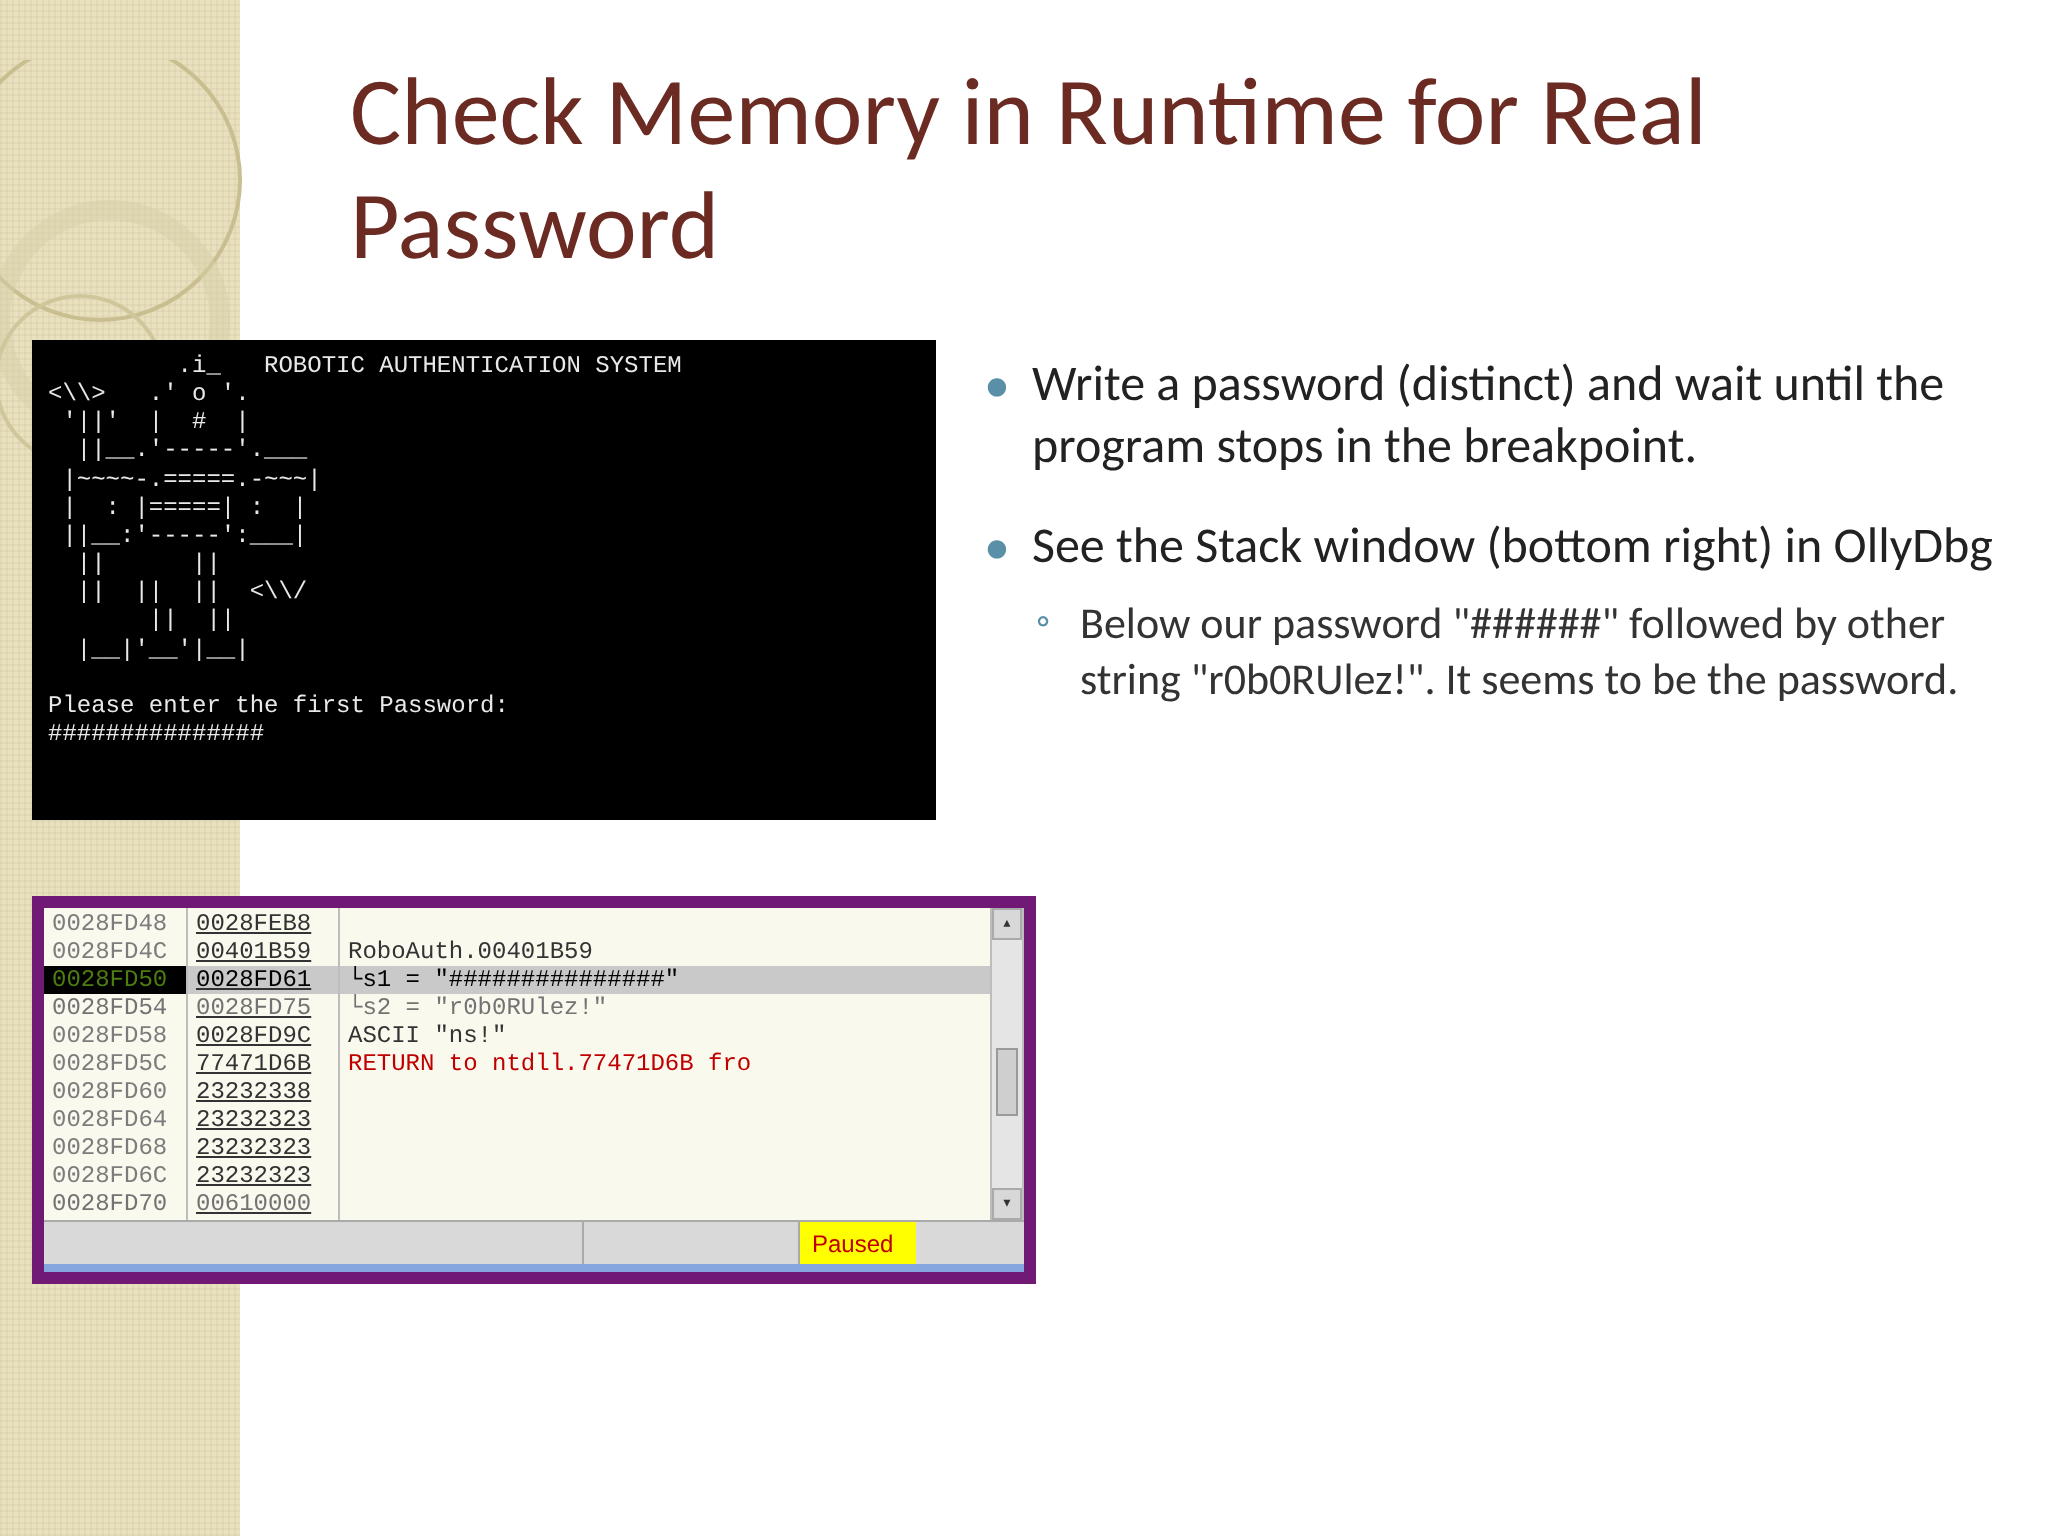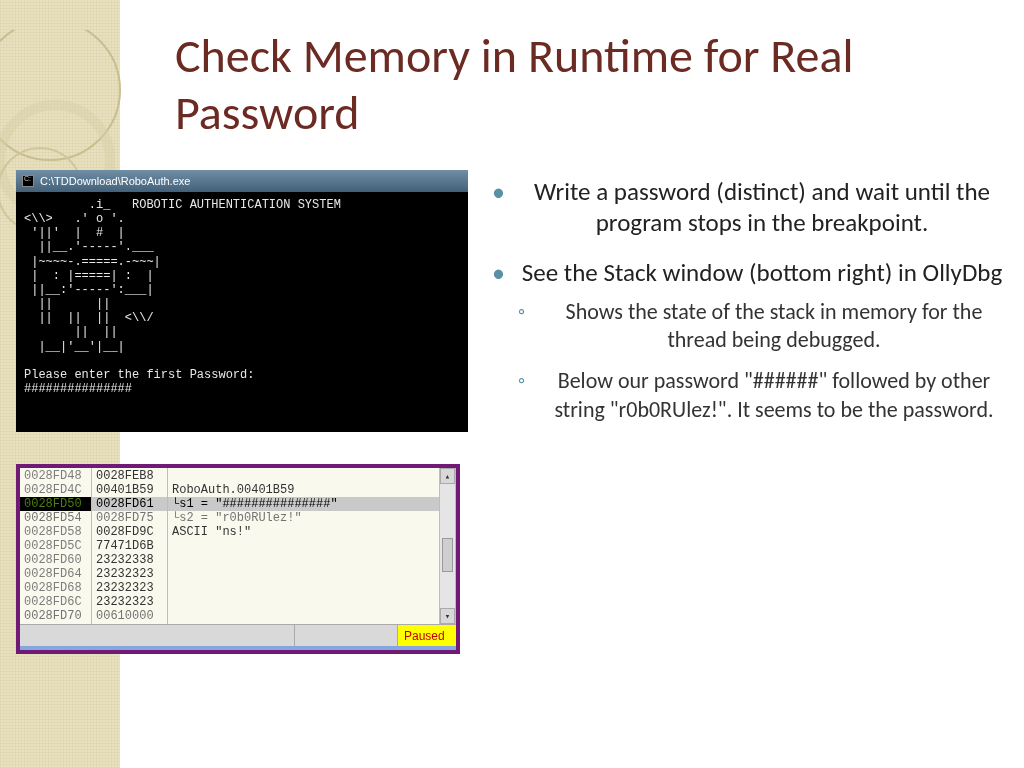--- a/index.html
+++ b/index.html
@@ -72,58 +72,57 @@
     font-family: "Courier New", monospace;
     font-size: 12px;
     line-height: 1.18;
     padding: 6px 8px 10px 8px;
     white-space: pre;
     min-height: 240px;
   }
   .stack-wrap {
     position: absolute;
     left: 16px;
-    top: 464px;
-    width: 444px;
+    top: 448px;
+    width: 502px;
     background: #f3f3ed;
-    border: 4px solid #701a75;
+    border: 6px solid #701a75;
     font-family: "Courier New", monospace;
     font-size: 12px;
   }
   .stack-body {
     display: flex;
     background: #faf9ee;
   }
   .stack-col {
     border-right: 1px solid #bdbdbd;
     padding: 1px 0;
   }
   .stack-col.addr { width: 72px; color: #7c7c7c; }
-  .stack-col.val  { width: 76px; color: #333; }
+  .stack-col.val  { width: 76px; color: #333; text-decoration: underline; }
   .stack-col.desc { flex: 1; color: #333; position: relative; }
   .stack-row { height: 14px; padding: 0 4px; white-space: nowrap; overflow: hidden; }
   .stack-row.hl { background: #c9c9c9; color: #000; }
   .stack-row.hl2 { background: #000; color: #4d7c0f; }
   .stack-row.red { color: #c00000; }
   .stack-row.gray { color: #737373; }
   .scroll {
     position: absolute; right: 0; top: 0; bottom: 0; width: 16px;
     background: #e5e5e5; border-left: 1px solid #bdbdbd;
     display:flex; flex-direction:column; justify-content:space-between;
   }
   .scroll .btn { height:16px; background:#d8d8d8; border:1px solid #aaa;
     display:flex; align-items:center; justify-content:center; font-size:9px; color:#333;}
   .scroll .thumb{ position:absolute; left:2px; right:2px; top:70px; height:34px;
     background:#cfcfcf; border:1px solid #9a9a9a;}
   .status-bar {
     height: 22px;
     background: #d9d9d9;
     border-top: 1px solid #aaa;
     display: flex;
-    padding-left: 16px;
   }
   .status-bar .cell {
     border-right: 1px solid #aaa;
     height: 100%;
   }
   .status-bar .cell.a { width: 270px; }
   .status-bar .cell.b { width: 108px; }
   .status-bar .paused {
     background: #ffff00;
     color: #c00000;
@@ -135,21 +134,21 @@
   }
   .blue-strip { height: 4px; background: #86a6e0; }
 
   .bullets {
     position: absolute;
     left: 488px;
     top: 176px;
     width: 520px;
     color: #222;
   }
-  .bullets ul { list-style: none; text-align: center; }
+  .bullets ul { list-style: none; }
   .bullets > ul > li {
     position: relative;
     padding-left: 28px;
     font-size: 25px;
     line-height: 1.25;
     margin-bottom: 18px;
   }
   .bullets > ul > li::before {
     content: "•";
     position: absolute;
@@ -185,24 +184,20 @@
     <circle cx="95" cy="130" r="55" fill="none" stroke="#d6cfa8" stroke-width="10" opacity="0.5"></circle>
     <circle cx="80" cy="160" r="42" fill="none" stroke="#cfc69b" stroke-width="2"></circle>
   </svg>
 </div>
 
 <div class="slide">
 
   <h1 class="title">Check Memory in Runtime for Real Password</h1>
 
   <div class="console-wrap">
-    <div class="console-title">
-      <span class="ico"></span>
-      <span>C:\TDDownload\RoboAuth.exe</span>
-    </div>
     <div class="console-body"><span id="console-art">         .i_   ROBOTIC AUTHENTICATION SYSTEM
 &lt;\\&gt;   .' o '.
  '||'  |  #  |
   ||__.'-----'.___
  |~~~~-.=====.-~~~|
  |  : |=====| :  |
  ||__:'-----':___|
   ||      ||
   ||  ||  ||  &lt;\\/
        ||  ||
@@ -239,20 +234,21 @@
           <div class="stack-row">23232323</div>
           <div class="stack-row">23232323</div>
           <div class="stack-row gray">00610000</div>
         </div>
       <div class="stack-col desc" id="col-desc">
         <div class="stack-row" style="padding-right: 18px;"></div>
           <div class="stack-row" style="padding-right: 18px;">RoboAuth.00401B59</div>
           <div class="stack-row hl" style="padding-right: 18px;">└s1 = "###############"</div>
           <div class="stack-row gray" style="padding-right: 18px;">└s2 = "r0b0RUlez!"</div>
           <div class="stack-row" style="padding-right: 18px;">ASCII "ns!"</div>
+          <div class="stack-row red" style="padding-right: 18px;">RETURN to ntdll.77471D6B fro</div>
           <div class="stack-row" style="padding-right: 18px;"></div>
           <div class="stack-row" style="padding-right: 18px;"></div>
           <div class="stack-row" style="padding-right: 18px;"></div>
           <div class="stack-row" style="padding-right: 18px;"></div>
           <div class="stack-row gray" style="padding-right: 18px;"></div>
           <div class="scroll">
           <div class="btn">▴</div>
           <div class="thumb"></div>
           <div class="btn">▾</div>
         </div>
@@ -268,23 +264,20 @@
 
   <div class="bullets">
     <ul>
       <li>
         <span>Write a password (distinct) and wait until the program stops in the breakpoint.</span>
       </li>
       <li>
         <span> See the Stack window (bottom right) in OllyDbg</span>
         <ul class="sub">
           <li>
-            <span>Shows the state of the stack in memory for the thread being debugged.</span>
-          </li>
-          <li>
             <span>Below our password "######" followed by other string "r0b0RUlez!". It seems to be the password.</span>
           </li>
         </ul>
       </li>
     </ul>
   </div>
 
 </div>
 
 </body></html>

